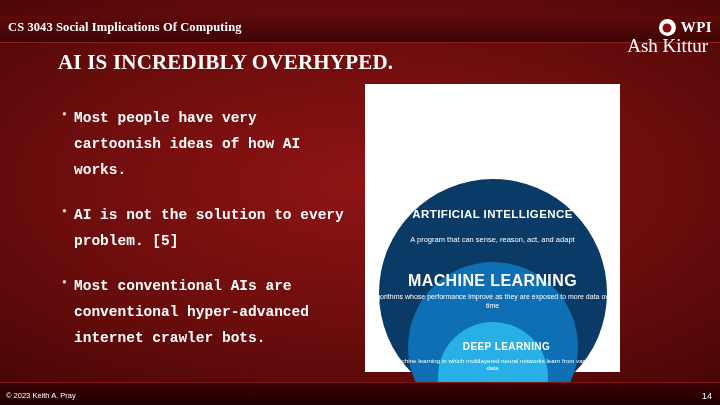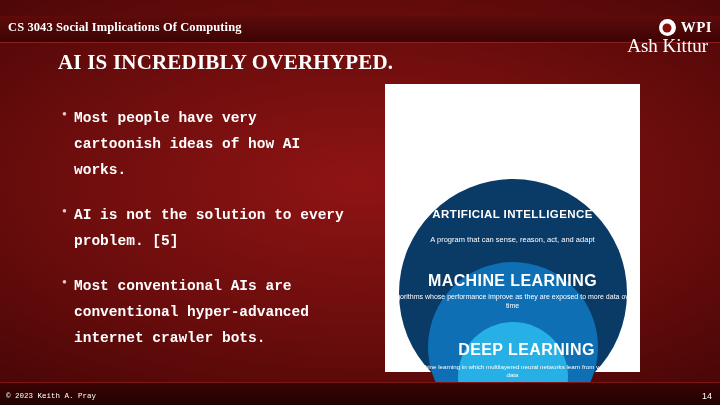--- a/index.html
+++ b/index.html
@@ -108,21 +108,21 @@
   .bullet-text {
     font-size: 14.5px;
     line-height: 26px;
     font-weight: bold;
     color: #ffffff;
     font-family: Liberation Mono, monospace;
   }
   
   .figure {
     position: absolute;
-    left: 385px;
+    left: 365px;
     top: 84px;
     width: 255px;
     height: 288px;
     background: #ffffff;
   }
   .circle-outer {
     position: absolute;
     left: 50%;
     top: 95px;
     transform: translateX(-50%);
@@ -167,39 +167,39 @@
     font-family: "Liberation Sans", sans-serif;
     line-height: 1.25;
   }
   .lbl-ai { top: 124px; }
   .lbl-ai .ring-title { font-size: 11.5px; }
   .lbl-ai .ring-desc { font-size: 7.5px; margin-top: 15px; }
   .lbl-ml { top: 188px; }
   .lbl-ml .ring-title { font-size: 16px; }
   .lbl-ml .ring-desc { font-size: 7px; margin-top: 3px; }
   .lbl-dl { top: 258px; }
-  .lbl-dl .ring-title { font-size: 16px; line-height: 1.05; margin-left: 28px; }
+  .lbl-dl .ring-title { font-size: 10px; line-height: 1.05; margin-left: 28px; }
   .lbl-dl .ring-desc { font-size: 6.2px; margin-top: 4px; }
   
   .footer-bar {
     position: absolute;
     left: 0;
     bottom: 0;
     width: 720px;
     height: 22px;
     background: linear-gradient(180deg, #3c0404 0%, #200101 100%);
     border-top: 1px solid #7a1818;
   }
   .copyright {
     position: absolute;
     left: 6px;
     bottom: 5px;
     font-size: 7.5px;
     color: #ffffff;
-    font-family: Liberation Mono, monospace;
+    font-family: Liberation Sans, sans-serif;
     text-align: center;
   }
   .page-number {
     position: absolute;
     right: 8px;
     bottom: 4px;
     font-size: 9px;
     color: #ffffff;
     font-family: "Liberation Sans", sans-serif;
   }

